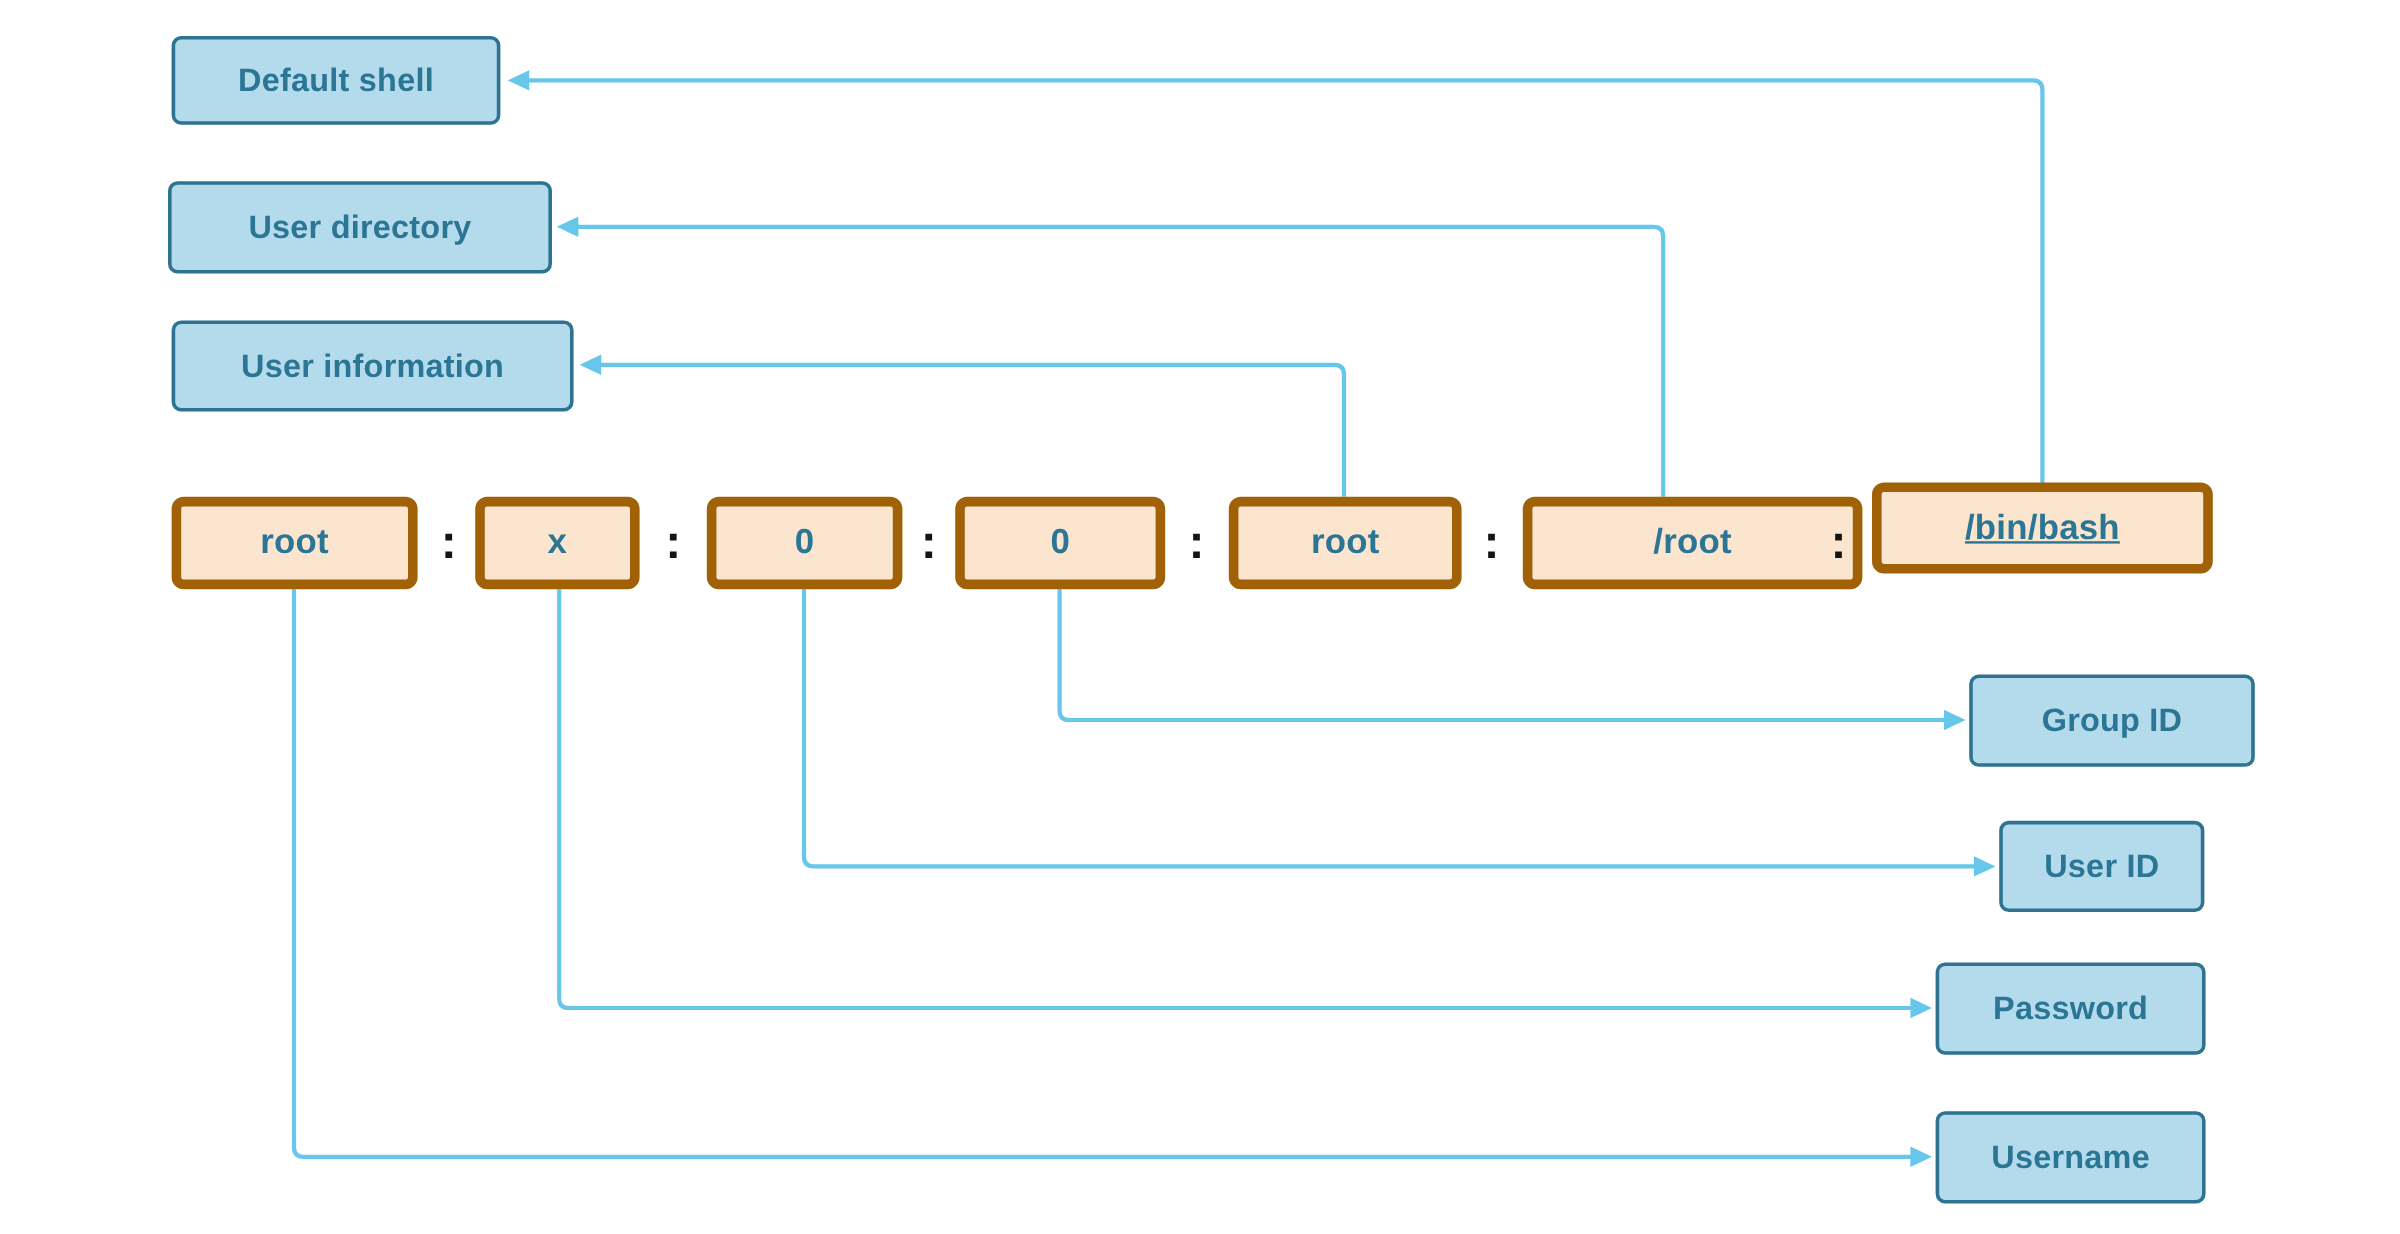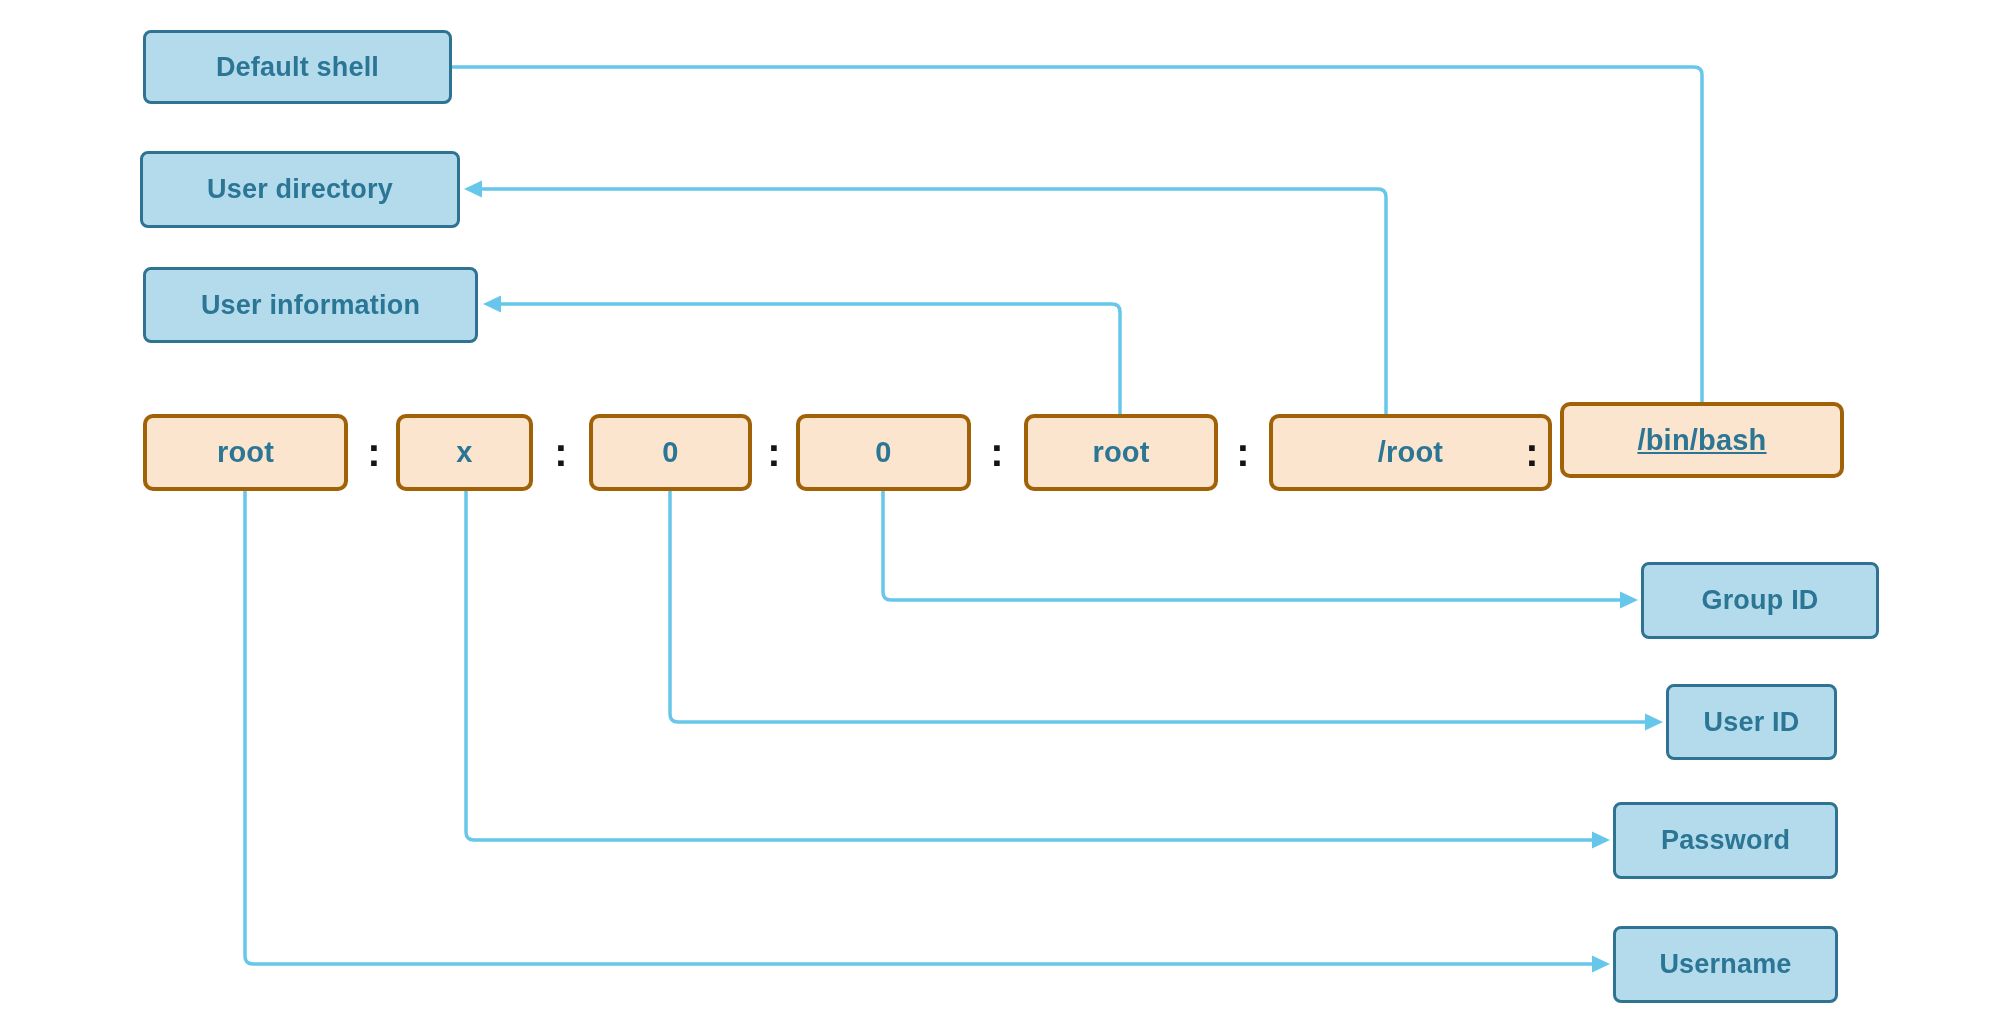--- a/index.html
+++ b/index.html
@@ -34,21 +34,21 @@
   }
   .label-box {
     background: #b4dbec;
     border: 3px solid #2e7392;
     border-radius: 8px;
     color: #2b7595;
     font-size: 27px;
   }
   .field-box {
     background: #fbe5ce;
-    border: 4px solid #a16207;
+    border: 8px solid #a16207;
     border-radius: 10px;
     color: #2b7595;
     font-size: 29px;
     text-align: right;
   }
   .colon {
     position: absolute;
     width: 24px;
     height: 62px;
     line-height: 60px;
@@ -77,21 +77,21 @@
       <polygon points="423,67 441,58.5 441,75.5"></polygon>
       <polygon points="464,189 482,180.5 482,197.5"></polygon>
       <polygon points="483,304 501,295.5 501,312.5"></polygon>
       <polygon points="1638,600 1620,591.5 1620,608.5"></polygon>
       <polygon points="1663,722 1645,713.5 1645,730.5"></polygon>
       <polygon points="1610,840 1592,831.5 1592,848.5"></polygon>
       <polygon points="1610,964 1592,955.5 1592,972.5"></polygon>
     </g>
   </svg>
 
-  <div class="box label-box" style="left:143px; top:30px;  width:309px; height:74px;">
+  <div class="box label-box" style="left:143px; top:30px;  width:274px; height:74px;">
     <span>Default shell</span>
   </div>
   <div class="box label-box" style="left:140px; top:151px; width:320px; height:77px;">
     <span>User directory</span>
   </div>
   <div class="box label-box" style="left:143px; top:267px; width:335px; height:76px;">
     <span>User information</span>
   </div>
 
   <div class="box field-box" style="left:143px;  top:414px; width:205px; height:77px;">

